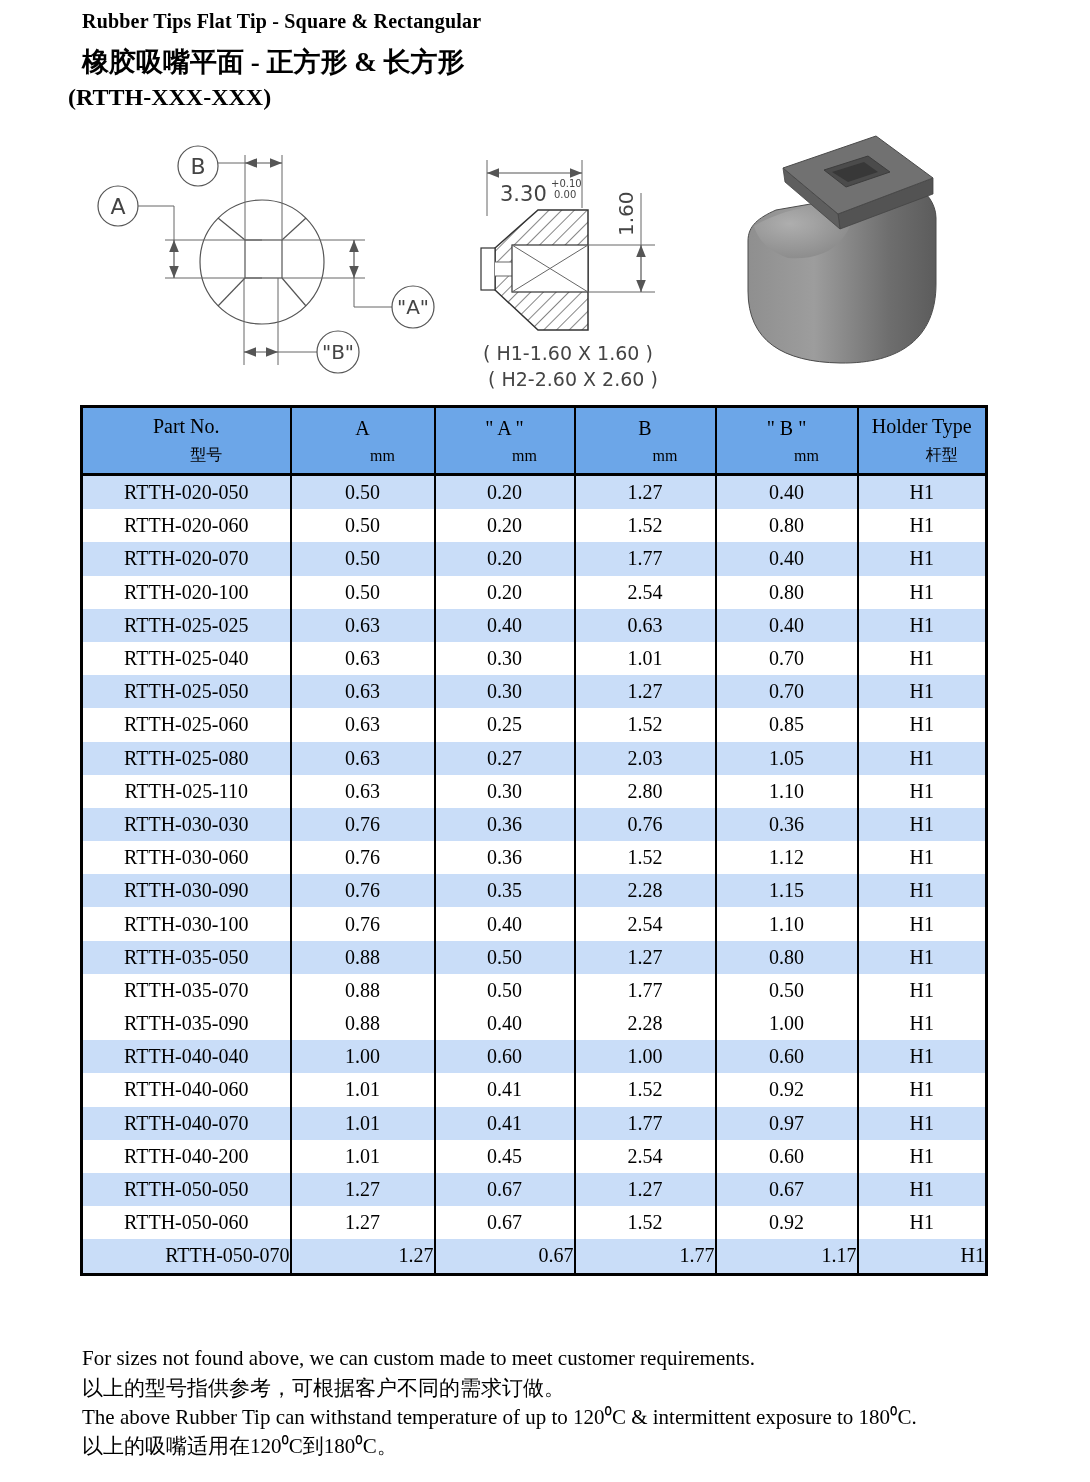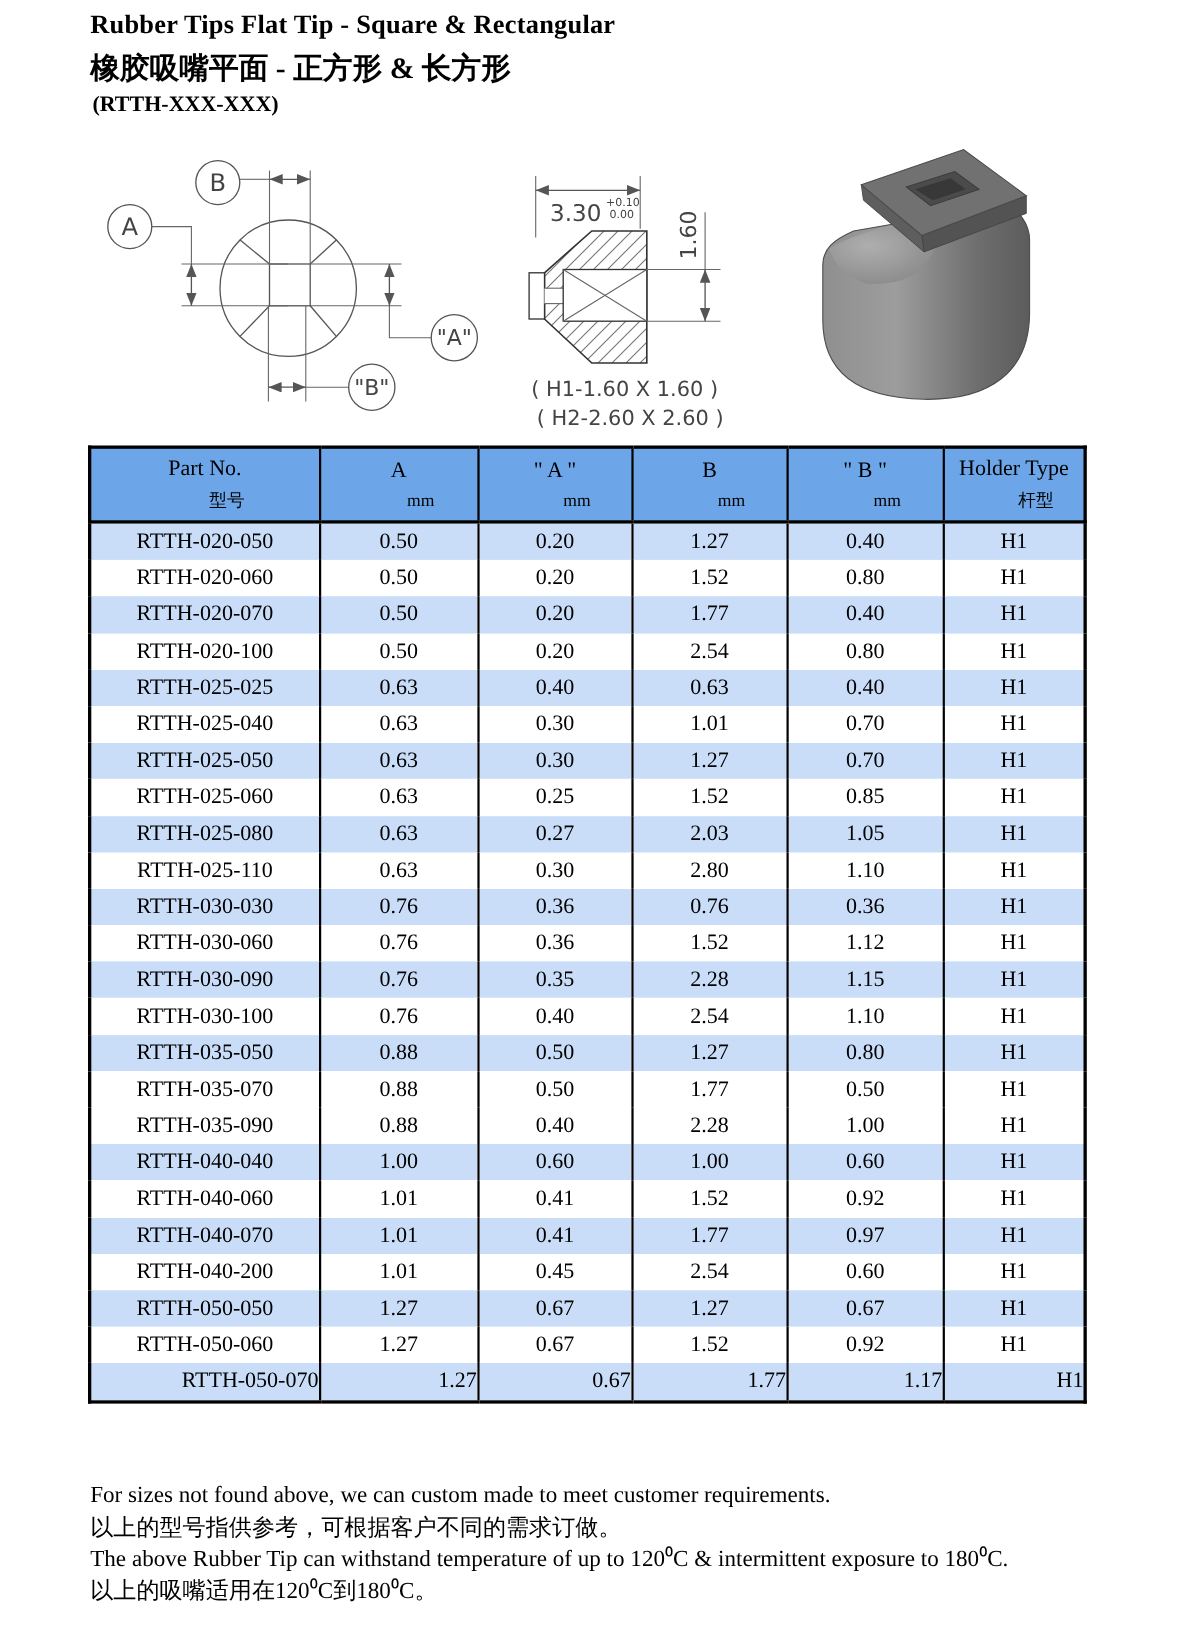--- a/index.html
+++ b/index.html
@@ -5,23 +5,23 @@
   html,body { margin:0; padding:0; }
   body {
     width:1090px; height:1482px; position:relative;
     background:#ffffff; color:#000;
     font-family:"Liberation Serif", serif;
     overflow:hidden;
   }
   .abs { position:absolute; }
 
   
-  #title-en   { left:82px; top:10px;  font-size:24px; font-weight:bold; letter-spacing:0.2px; }
+  #title-en   { left:82px; top:10px;  font-size:20px; font-weight:bold; letter-spacing:0.2px; }
   #title-zh   { left:82px; top:44px;  font-size:27px; font-weight:bold; }
-  #title-code { left:84px; top:84px;  font-size:20px; font-weight:bold; }
+  #title-code { left:68px; top:84px;  font-size:24px; font-weight:bold; }
 
   
   #fig-top-view { left:80px;  top:130px; }
   #fig-section  { left:455px; top:138px; }
   #fig-3d       { left:728px; top:126px; }
   svg text { font-family:"DejaVu Sans", sans-serif; fill:#444; }
   svg .dline { stroke:#555; stroke-width:1.2; fill:none; }
   svg .thin  { stroke:#666; stroke-width:1;   fill:none; }
 
   

